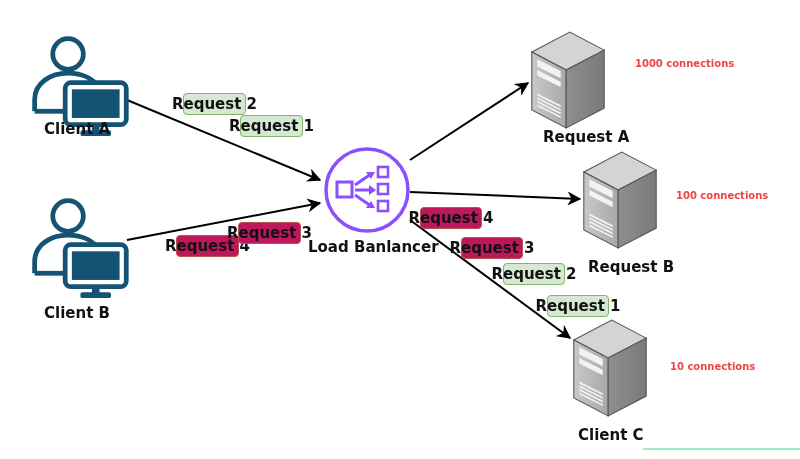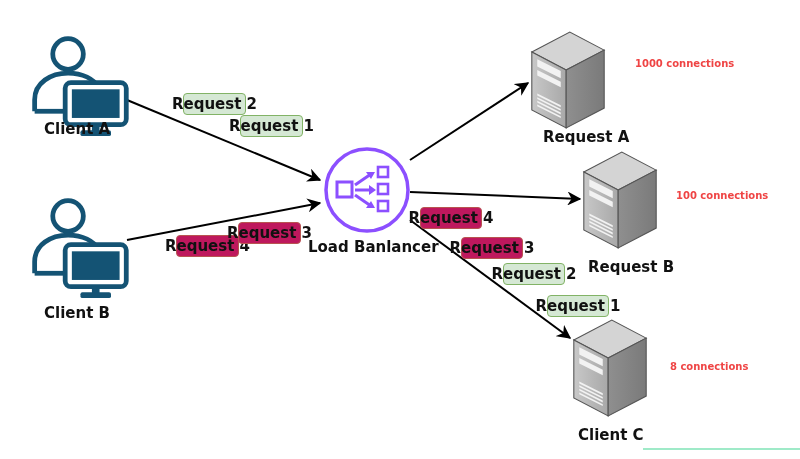--- a/index.html
+++ b/index.html
@@ -84,21 +84,21 @@
 
 <div class="label" style="left:44px;top:120px;">Client A</div>
 <div class="label" style="left:44px;top:296px;margin-top:8px;">Client B</div>
 <div class="label" style="left:308px;top:238px;text-align:right;">Load Banlancer</div>
 <div class="label" style="left:543px;top:128px;">Request A</div>
 <div class="label" style="left:588px;top:258px;">Request B</div>
 <div class="label" style="left:578px;top:426px;">Client C</div>
 
 <div class="conn" style="left:635px;top:58px;">1000 connections</div>
 <div class="conn" style="left:676px;top:190px;">100 connections</div>
-<div class="conn" style="left:670px;top:361px;">8 connections</div>
+<div class="conn" style="left:670px;top:361px;">10 connections</div>
 
 <div class="req green" style="left:183px;top:93px;width:63px;">Request 2</div>
 <div class="req green" style="left:240px;top:115px;width:63px;">Request 1</div>
 
 <div class="req red" style="left:176px;top:235px;width:63px;">Request 4</div>
 <div class="req red" style="left:238px;top:222px;width:63px;">Request 3</div>
 
 <div class="req red" style="left:420px;top:207px;width:62px;">Request 4</div>
 <div class="req red" style="left:461px;top:237px;width:62px;">Request 3</div>
 <div class="req green" style="left:503px;top:263px;width:62px;">Request 2</div>

